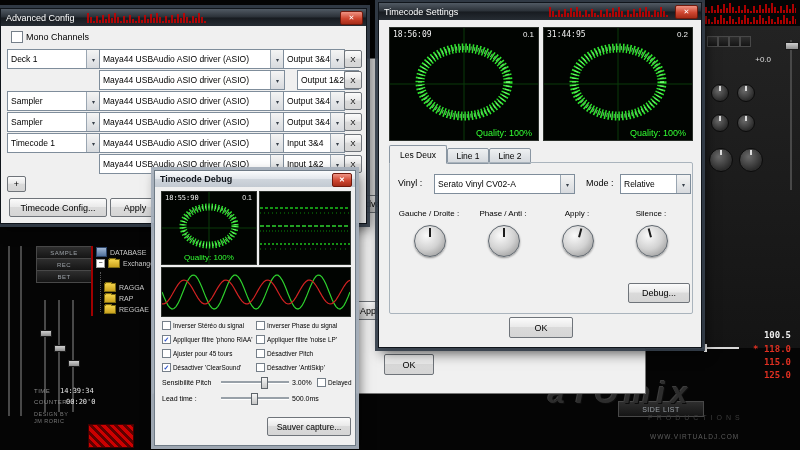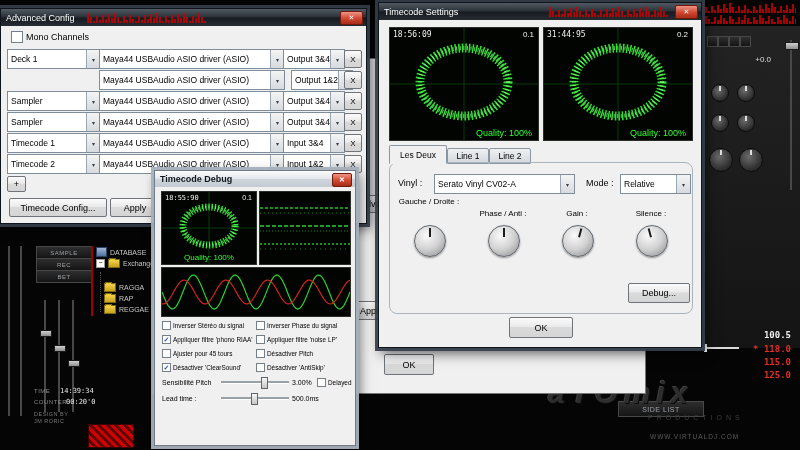--- a/index.html
+++ b/index.html
@@ -26,21 +26,21 @@
 .cbx.small .box{width:7px;height:7px;font-size:7px;line-height:7px}
 .scope{position:absolute;background:#010401;border:1px solid #2a2f2a;overflow:hidden}
 .scope svg{position:absolute;left:0;top:0;width:100%;height:100%}
 .scope .ts{position:absolute;left:3px;top:2px;color:#f2f2f2;font-size:8px;font-family:"DejaVu Sans Mono",monospace;z-index:2}
 .scope .cn{position:absolute;right:4px;top:2px;color:#f2f2f2;font-size:8px;z-index:2}
 .scope .ql{position:absolute;bottom:2px;color:#3f3;font-weight:normal;font-size:9px;z-index:2}
 .blackpanel{position:absolute;background:#010401;border:1px solid #2a2f2a;overflow:hidden}
 .tab{position:absolute;border:1px solid #8a96a2;display:flex;align-items:center;justify-content:center;font-size:8.5px;color:#000;border-radius:2px 2px 0 0}
 .tab.on{background:#f0f0f0;border-bottom:1px solid #f0f0f0;z-index:2}
 .tab.off{background:linear-gradient(#eef0f2,#d4d8dd)}
-.gbox{position:absolute;border:1px solid #aab4bd;border-radius:8px}
+.gbox{position:absolute;border:1px solid #aab4bd;border-radius:2px}
 .knob{position:absolute;border-radius:50%;background:radial-gradient(circle at 38% 32%,#fafafa,#d2d2d2 50%,#909090 95%);border:1px solid #606870;box-shadow:0 1px 2px rgba(0,0,0,.4)}
 .knob .ptr{position:absolute;left:0;top:0;right:0;bottom:0}
 .knob .ptr::after{content:"";position:absolute;left:50%;top:2px;width:2px;height:9px;margin-left:-1px;background:#1c1c1c}
 .hslider{position:absolute;height:10px}
 .hslider .trk{position:absolute;left:0;right:0;top:4px;height:2px;background:#98a0a8;box-shadow:0 1px 0 #fff}
 .hslider .th{position:absolute;top:0;width:5px;height:10px;background:linear-gradient(#f6f6f6,#c6c6c6);border:1px solid #5f656b}
 .klabel{position:absolute;font-size:8px;color:#000;text-align:center;white-space:nowrap}
 
 .mpanel{position:absolute;background:linear-gradient(#232323,#141414);border-left:1px solid #000}
 .mknob{position:absolute;border-radius:50%;background:radial-gradient(circle at 40% 35%,#6a6a6a,#2c2c2c 70%);border:1px solid #0c0c0c}
@@ -282,21 +282,21 @@
     <div class="sel" style="left:282px;top:40px;width:57px;height:18px">
         <span class="lbl">Output 3&amp;4</span>
         <span class="arr">▾</span>
       </div>
     <div class="btn" style="left:343px;top:41px;width:16px;height:16px;font-size:8px">X</div>
 
     <div class="sel" style="left:98px;top:61px;width:181px;height:18px">
         <span class="lbl">Maya44 USBAudio ASIO driver (ASIO)</span>
         <span class="arr">▾</span>
       </div>
-    <div class="sel" style="left:290px;top:61px;width:57px;height:18px">
+    <div class="sel" style="left:296px;top:61px;width:57px;height:18px">
         <span class="lbl">Output 1&amp;2</span>
         <span class="arr">▾</span>
       </div>
     <div class="btn" style="left:343px;top:62px;width:16px;height:16px;font-size:8px">X</div>
 
     <div class="sel" style="left:6px;top:82px;width:89px;height:18px">
         <span class="lbl">Sampler</span>
         <span class="arr">▾</span>
       </div>
     <div class="sel" style="left:98px;top:82px;width:181px;height:18px">
@@ -330,24 +330,20 @@
     <div class="sel" style="left:98px;top:124px;width:181px;height:18px">
         <span class="lbl">Maya44 USBAudio ASIO driver (ASIO)</span>
         <span class="arr">▾</span>
       </div>
     <div class="sel" style="left:282px;top:124px;width:57px;height:18px">
         <span class="lbl">Input 3&amp;4</span>
         <span class="arr">▾</span>
       </div>
     <div class="btn" style="left:343px;top:125px;width:16px;height:16px;font-size:8px">X</div>
 
-    <div class="sel" style="left:6px;top:145px;width:89px;height:18px">
-        <span class="lbl">Timecode 2</span>
-        <span class="arr">▾</span>
-      </div>
     <div class="sel" style="left:98px;top:145px;width:181px;height:18px">
         <span class="lbl">Maya44 USBAudio ASIO driver (ASIO)</span>
         <span class="arr">▾</span>
       </div>
     <div class="sel" style="left:282px;top:145px;width:57px;height:18px">
         <span class="lbl">Input 1&amp;2</span>
         <span class="arr">▾</span>
       </div>
     <div class="btn" style="left:343px;top:146px;width:16px;height:16px;font-size:8px">X</div>
 
@@ -436,23 +432,23 @@
       <div class="sel" style="left:44px;top:11px;width:136px;height:18px">
           <span class="lbl">Serato Vinyl CV02-A</span>
           <span class="arr">▾</span>
         </div>
       <span class="txt" style="left:196px;top:15px;font-size:9px;color:#000">Mode :</span>
       <div class="sel" style="left:230px;top:11px;width:66px;height:18px">
           <span class="lbl">Relative</span>
           <span class="arr">▾</span>
         </div>
 
-      <span class="klabel" style="left:2px;top:34px;width:74px">Gauche / Droite :</span>
+      <span class="klabel" style="left:2px;top:46px;width:74px">Gauche / Droite :</span>
       <span class="klabel" style="left:76px;top:46px;width:74px">Phase / Anti :</span>
-      <span class="klabel" style="left:150px;top:46px;width:74px">Gain :</span>
+      <span class="klabel" style="left:150px;top:46px;width:74px">Apply :</span>
       <span class="klabel" style="left:224px;top:46px;width:74px">Silence :</span>
 
       <div class="knob" style="left:24px;top:62px;width:30px;height:30px">
           <div class="ptr" style="transform:rotate(0deg)"></div>
         </div>
       <div class="knob" style="left:98px;top:62px;width:30px;height:30px">
           <div class="ptr" style="transform:rotate(0deg)"></div>
         </div>
       <div class="knob" style="left:172px;top:62px;width:30px;height:30px">
           <div class="ptr" style="transform:rotate(15deg)"></div>
@@ -547,15 +543,16 @@
         <span>Delayed</span>
       </div>
 
     <span class="txt" style="left:7px;top:224px;font-size:7px;color:#000">Lead time :</span>
     <div class="hslider" style="left:66px;top:222px;width:68px">
         <div class="trk"></div>
         <div class="th" style="left:30px"></div>
       </div>
     <span class="txt" style="left:137px;top:224px;font-size:7px;color:#000">500.0ms</span>
 
+    <div class="btn" style="left:112px;top:246px;width:82px;height:17px;font-size:8.5px">Sauver capture...</div>
   </div>
 
 </div>
 
 </body></html>

